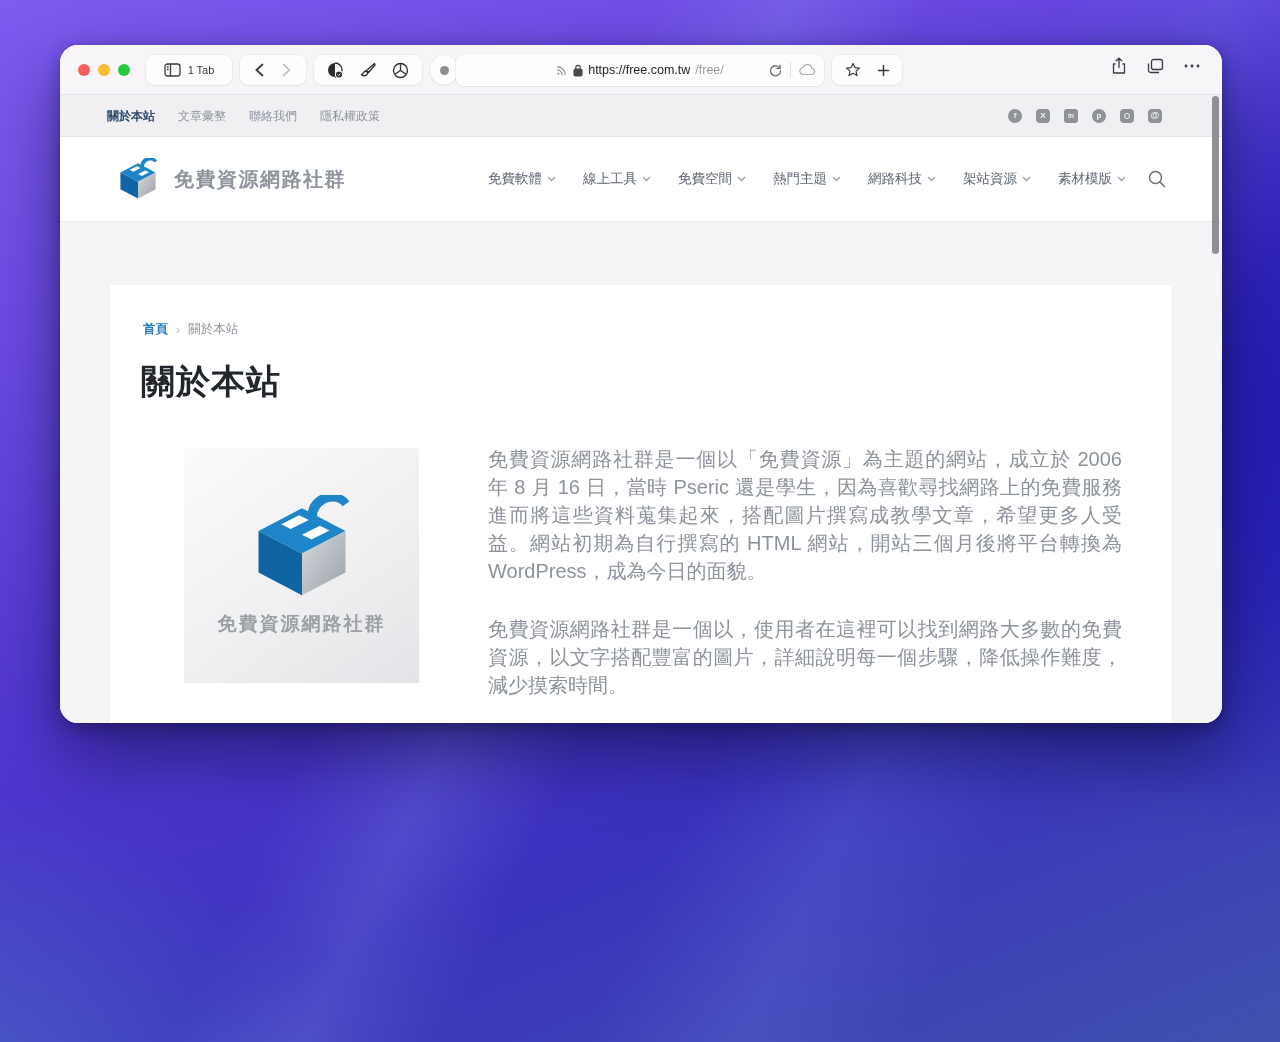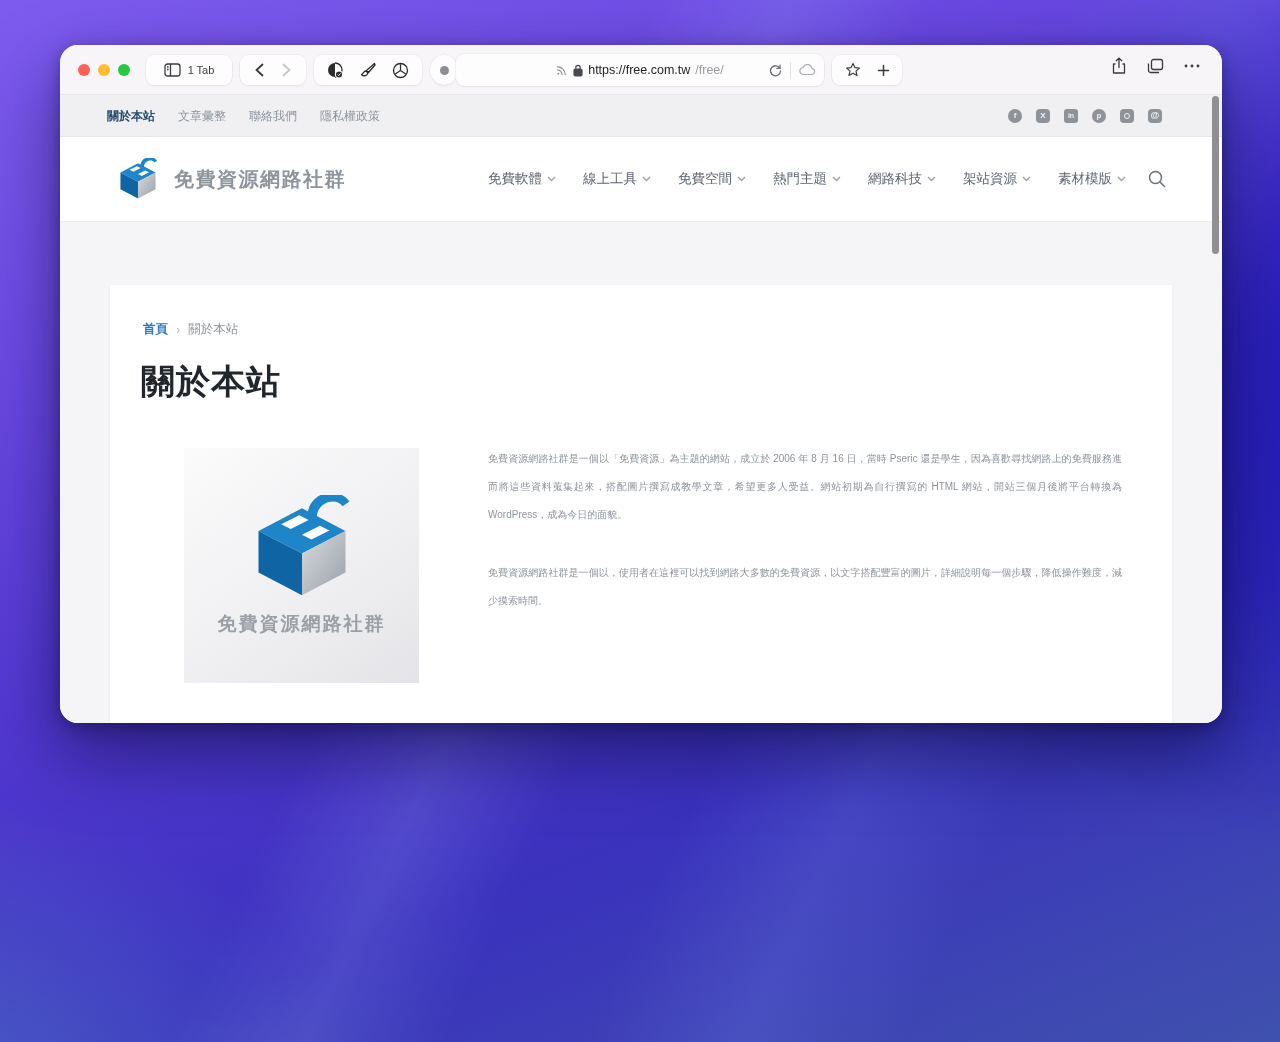--- a/index.html
+++ b/index.html
@@ -72,21 +72,21 @@
     box-shadow:0 1px 3px rgba(0,0,0,.05);}
   .breadcrumb{position:absolute;left:33px;top:36px;display:flex;gap:8px;align-items:center;font-size:12.5px;}
   .bc-home{color:#2b7abf;font-weight:700;text-decoration:none;cursor:pointer;}
   .bc-sep{color:#b3b8bf;} .bc-cur{color:#8d939b;}
   .page-title{position:absolute;left:31px;top:74px;font-size:34px;font-weight:800;color:#21252c;letter-spacing:1px;}
   .article-image{position:absolute;left:74px;top:163px;width:235px;height:235px;
     background:linear-gradient(145deg,#fbfbfc 0%,#efeff1 60%,#e4e4e8 100%);
     display:flex;flex-direction:column;align-items:center;justify-content:center;}
   .img-caption{margin-top:12px;font-size:19px;font-weight:700;color:#9aa0a6;letter-spacing:2px;}
   .article-text{position:absolute;left:378px;top:160px;width:634px;}
-  .article-text p{font-size:10px;line-height:28px;color:#8d939b;margin-bottom:30px;text-align:justify;}
+  .article-text p{font-size:20px;line-height:28px;color:#8d939b;margin-bottom:30px;text-align:justify;}
 
   .scroll-thumb{position:absolute;right:3px;top:51px;width:7px;height:158px;border-radius:4px;
     background:#8f8f94;cursor:grab;}
 
   svg{display:block;}
 </style>
 </head>
 <body>
 
 <svg width="0" height="0" style="position:absolute">

